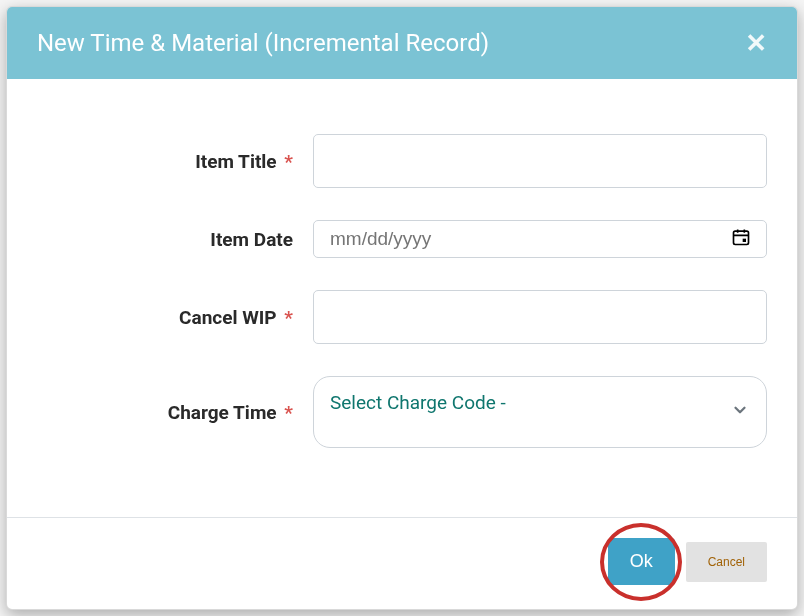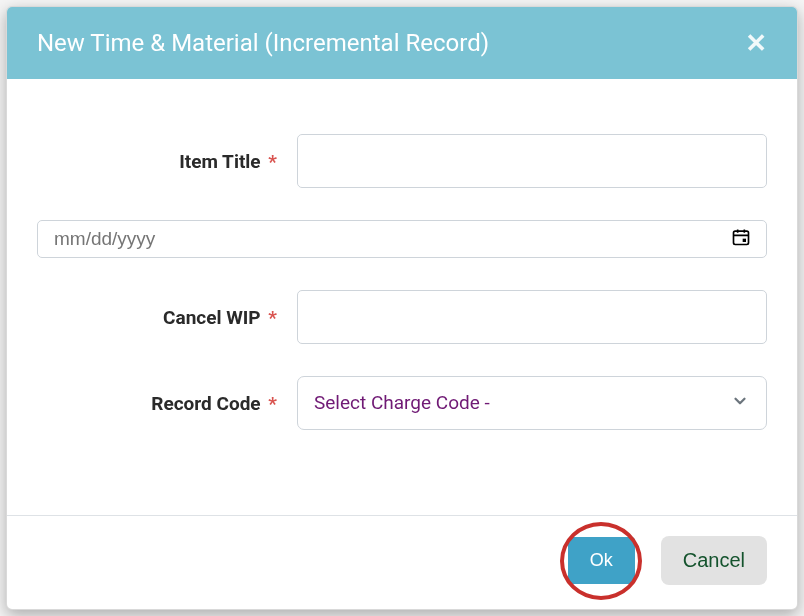--- a/index.html
+++ b/index.html
@@ -43,21 +43,21 @@
       background: none;
       border: none;
       color: white;
       font-size: 26px;
       cursor: pointer;
       font-weight: bold;
       opacity: 0.9;
       line-height: 1;
     }
     .modal-body {
-      padding: 55px 30px 35px 30px;
+      padding: 55px 30px 35px 46px;
       flex: 1;
     }
     .form-row {
       display: flex;
       align-items: center;
       margin-bottom: 32px;
     }
     .form-label {
       width: 260px;
       text-align: right;
@@ -105,44 +105,44 @@
       pointer-events: none;
     }
     .select-wrapper {
       flex: 1;
       position: relative;
       display: flex;
       align-items: center;
     }
     .form-select {
       width: 100%;
-      height: 54px;
+      height: 72px;
       border: 1px solid #ced4da;
-      border-radius: 7px;
+      border-radius: 17px;
       padding: 0 48px 0 16px;
       font-size: 19px;
-      color: #701a75;
+      color: #0f766e;
       background: white;
       appearance: none;
       -webkit-appearance: none;
       line-height: 52px;
       cursor: pointer;
     }
     .chevron-icon {
       position: absolute;
       right: 18px;
       pointer-events: none;
     }
     .modal-footer {
       border-top: 1px solid #dee2e6;
       padding: 20px 30px 24px 30px;
       display: flex;
       justify-content: flex-end;
       align-items: center;
-      gap: 26px;
+      gap: 11px;
     }
     .ok-wrapper {
       position: relative;
       display: flex;
       align-items: center;
       justify-content: center;
     }
     .ok-highlight {
       position: absolute;
       width: 82px;
@@ -155,25 +155,25 @@
       background: #3fa2c7;
       color: white;
       border: none;
       padding: 13px 22px;
       font-size: 18px;
       border-radius: 4px;
       cursor: pointer;
     }
     .btn-cancel {
       background: #e2e2e2;
-      color: #14532d;
+      color: #a16207;
       border: none;
       padding: 13px 22px;
-      font-size: 20px;
-      border-radius: 8px;
+      font-size: 12px;
+      border-radius: 2px;
       cursor: pointer;
     }
   </style>
 </head>
 <body>
 
 <div class="modal">
   <div class="modal-header">
     <div class="modal-title">New Time &amp; Material (Incremental Record)</div>
     <button class="close-btn">
@@ -185,20 +185,23 @@
 
     <div class="form-row">
       <div class="form-label">
         <span>Item Title</span>
         <span class="required">*</span>
       </div>
       <input type="text" class="form-input" value="" style="">
     </div>
 
     <div class="form-row">
+      <div class="form-label">
+        <span>Item Date</span>
+      </div>
       <div class="date-wrapper">
         <input type="text" class="date-input" placeholder="mm/dd/yyyy" style="">
         <span class="calendar-icon">
           <svg width="20" height="20" viewBox="0 0 24 24" fill="none" stroke="#000" stroke-width="2">
             <rect x="3" y="5" width="18" height="16" rx="2" fill="none"></rect>
             <line x1="3" y1="10" x2="21" y2="10"></line>
             <line x1="8" y1="3" x2="8" y2="7"></line>
             <line x1="16" y1="3" x2="16" y2="7"></line>
             <rect x="14" y="14" width="4" height="4" fill="#000" stroke="none"></rect>
           </svg>
@@ -209,21 +212,21 @@
     <div class="form-row">
       <div class="form-label">
         <span>Cancel WIP</span>
         <span class="required">*</span>
       </div>
       <input type="text" class="form-input" value="" style="">
     </div>
 
     <div class="form-row">
       <div class="form-label">
-        <span>Record Code</span>
+        <span>Charge Time</span>
         <span class="required">*</span>
       </div>
       <div class="select-wrapper">
         <div class="form-select">Select Charge Code -</div>
         <span class="chevron-icon">
           <svg width="18" height="18" viewBox="0 0 24 24" fill="none" stroke="#6c757d" stroke-width="3" stroke-linecap="round" stroke-linejoin="round">
             <polyline points="6 9 12 15 18 9"></polyline>
           </svg>
         </span>
       </div>

